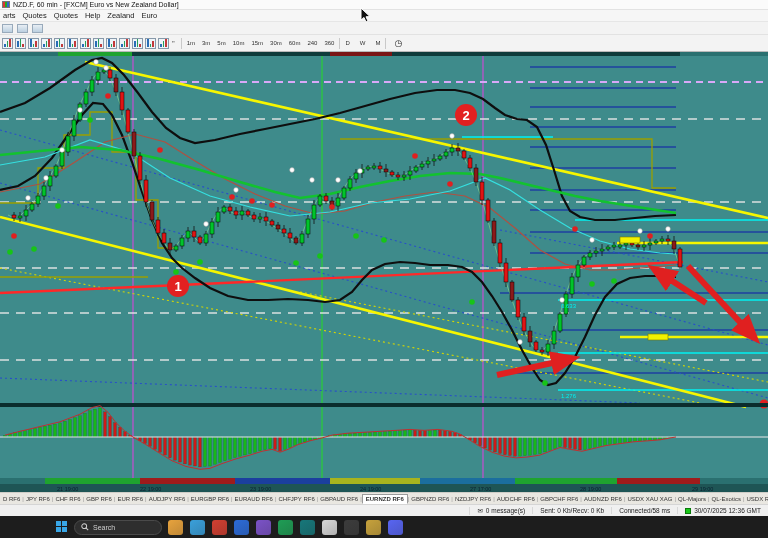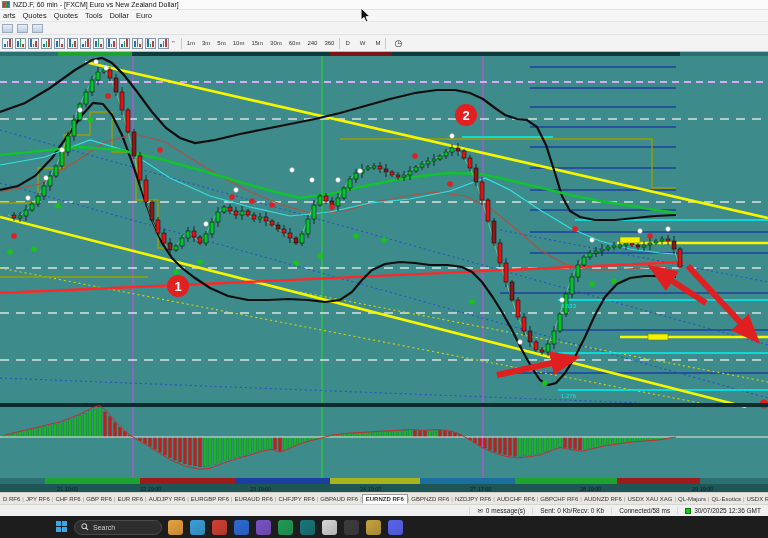--- a/index.html
+++ b/index.html
@@ -53,22 +53,22 @@
 
   <div class="titlebar">
     <div class="titleicon"></div>
     <span>NZD.F, 60 min - [FXCM] Euro vs New Zealand Dollar]</span>
   </div>
 
   <div class="menubar">
       <span>arts</span>
       <span>Quotes</span>
       <span>Quotes</span>
-      <span>Tools</span>
-      <span>Dollar</span>
+      <span>Help</span>
+      <span>Zealand</span>
       <span>Euro</span>
     </div>
 
   <div class="toolbarA">
       <div class="toolA-icon"></div>
       <div class="toolA-icon"></div>
       <div class="toolA-icon"></div>
     </div>
 
   <div class="toolbarB">

